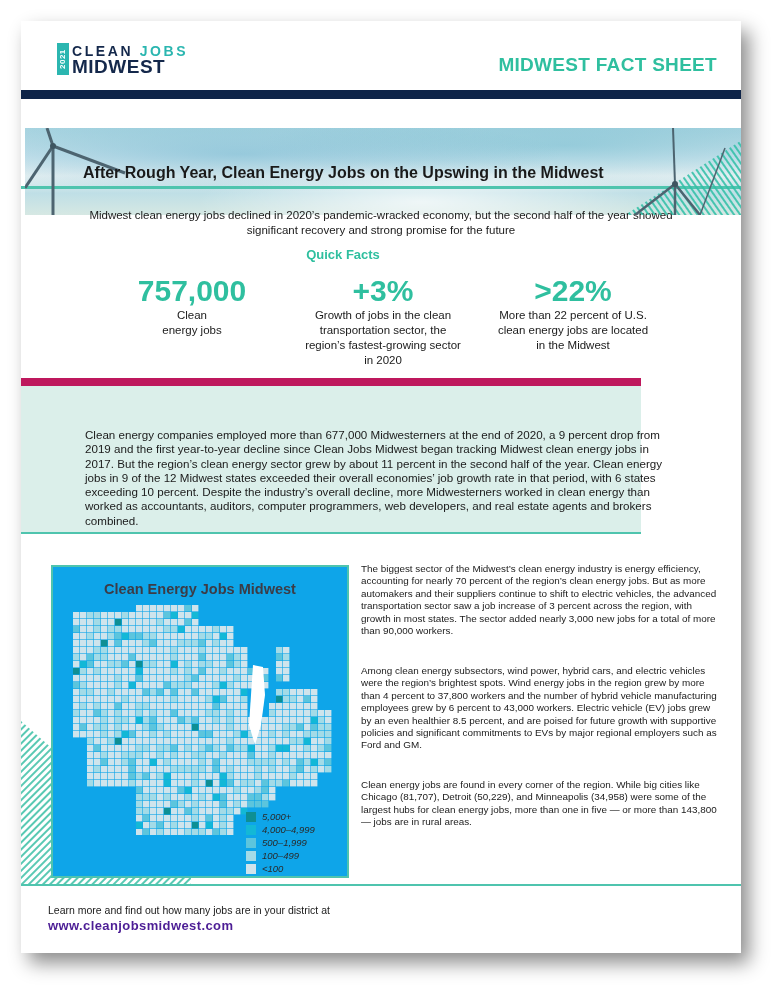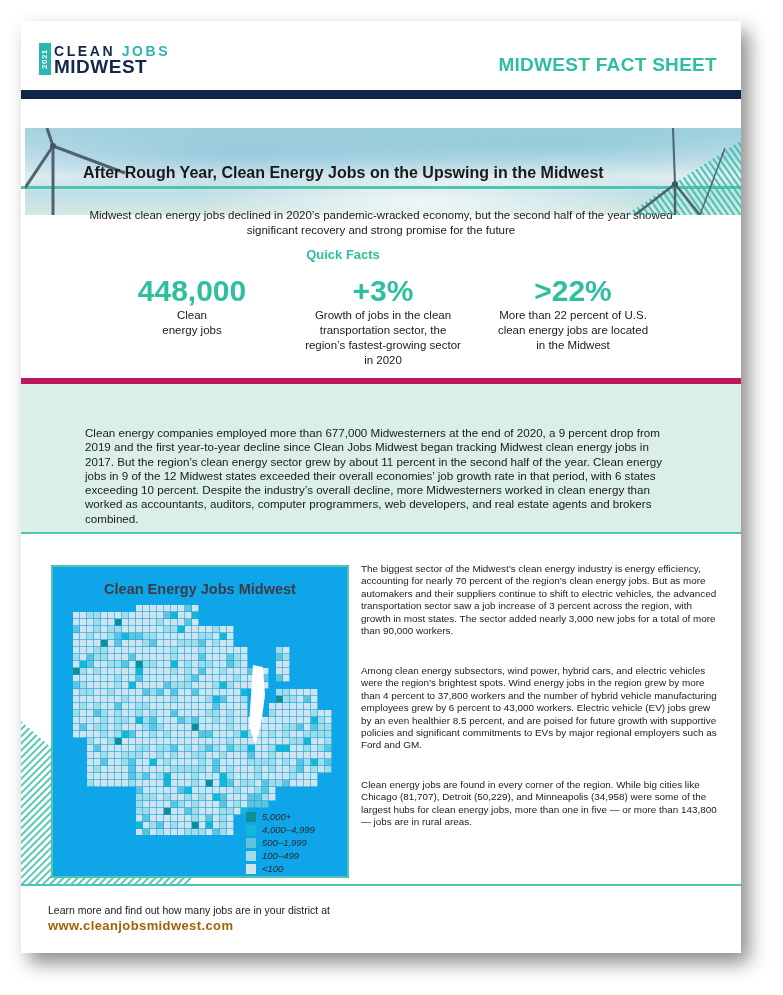--- a/index.html
+++ b/index.html
@@ -7,21 +7,21 @@
     width: 783px; height: 995px; background: #ffffff; position: relative; overflow: hidden;
     font-family: "Liberation Sans", sans-serif;
   }
   .page {
     position: absolute; left: 21px; top: 21px; width: 720px; height: 932px;
     background: #ffffff;
     box-shadow: 8px 10px 18px rgba(0,0,0,0.45);
     overflow: hidden;
   }
   
-  .logo { position: absolute; left: 18px; top: 22px; height: 32px; display: flex; align-items: center; }
+  .logo { position: absolute; left: 36px; top: 22px; height: 32px; display: flex; align-items: center; }
   .logo-year {
     width: 12px; height: 32px; background: #2bb6b0; color: #fff; font-size: 8px; font-weight: bold;
     writing-mode: vertical-rl; transform: rotate(180deg); text-align: center; line-height: 12px; letter-spacing: 0.5px;
   }
   .logo-text { margin-left: 3px; line-height: 15px; }
   .logo-line1 { font-size: 14px; font-weight: bold; letter-spacing: 2.6px; color: #14284b; }
   .logo-line1 .jobs { color: #2bb6b0; }
   .logo-line2 { font-size: 19px; font-weight: bold; letter-spacing: 0.5px; color: #14284b; }
   .fact-sheet-title {
     position: absolute; right: 24px; top: 33px; font-size: 19px; font-weight: bold; color: #2fbf9f; letter-spacing: 0.3px;
@@ -51,22 +51,22 @@
     position: absolute; left: 60px; top: 187px; width: 600px; text-align: center; font-size: 11.5px; line-height: 15px; color: #1a1a1a;
   }
   .quick-facts-heading {
     position: absolute; left: 0; width: 644px; top: 226px; text-align: center; font-size: 13px; font-weight: bold; color: #2fbf9f;
   }
   .fact { position: absolute; top: 253px; text-align: center; color: #1a1a1a; }
   .fact-value { font-size: 30px; font-weight: bold; color: #2fbf9f; line-height: 34px; }
   .fact-desc { font-size: 11.5px; line-height: 15px; }
   
   .summary-band {
-    position: absolute; left: 0; top: 357px; width: 720px; height: 156px; background: #dbefea;
-    border-top: 6px solid #be185d; border-bottom: 2px solid #4fc4ae; box-sizing: border-box;
+    position: absolute; left: 0; top: 357px; width: 620px; height: 156px; background: #dbefea;
+    border-top: 8px solid #be185d; border-bottom: 2px solid #4fc4ae; box-sizing: border-box;
   }
   .summary-text {
     position: absolute; left: 64px; top: 42px; width: 590px; font-size: 11.6px; line-height: 14.3px; color: #1a1a1a;
   }
   
   .hatch-lower { position: absolute; left: 0; top: 700px; width: 170px; height: 180px; }
   .map-box {
     position: absolute; left: 30px; top: 544px; width: 298px; height: 313px;
     border: 2px solid #4fc4ae; background: #0ea5e9; box-sizing: border-box;
   }
@@ -74,21 +74,21 @@
     position: absolute; left: 0; width: 294px; top: 14px; text-align: center; font-size: 14.5px; font-weight: bold; color: #3c3c46;
   }
   .map-svg { position: absolute; left: 20px; top: 38px; }
   .legend { position: absolute; left: 193px; top: 243px; }
   .legend-item { display: flex; align-items: center; height: 13px; margin-bottom: 0px; }
   .legend-swatch { width: 10px; height: 10px; margin-right: 6px; }
   .legend-label { font-size: 9.5px; color: #2a2a2a; font-style: italic; }
   .body-col { position: absolute; left: 340px; width: 362px; font-size: 9.9px; line-height: 12.4px; color: #1a1a1a; }
   .footer-divider { position: absolute; left: 0; top: 863px; width: 720px; height: 2px; background: #4fc4ae; }
   .footer-text { position: absolute; left: 27px; top: 883px; font-size: 10.5px; color: #1a1a1a; }
-  .footer-link { position: absolute; left: 27px; top: 897px; font-size: 13px; font-weight: bold; color: #a16207; letter-spacing: 0.4px; text-decoration: none; }
+  .footer-link { position: absolute; left: 27px; top: 897px; font-size: 13px; font-weight: bold; color: #4c1d95; letter-spacing: 0.4px; text-decoration: none; }
 </style>
 </head>
 <body>
 
 <div class="page">
 
   <div class="logo">
     <div class="logo-year">2021</div>
     <div class="logo-text">
       <div class="logo-line1"><span>CLEAN</span> <span class="jobs">JOBS</span></div>
@@ -123,21 +123,21 @@
       <circle cx="60" cy="56" r="3" fill="#3e5560"></circle>
     </svg>
     <div class="banner-title">After Rough Year, Clean Energy Jobs on the Upswing in the Midwest</div>
   </div>
   <div class="banner-bottom"></div>
 
   <div class="intro">Midwest clean energy jobs declined in 2020’s pandemic-wracked economy, but the second half of the year showed significant recovery and strong promise for the future</div>
   <div class="quick-facts-heading">Quick Facts</div>
 
   <div class="fact" style="left:96px;width:150px">
-    <div class="fact-value">448,000</div>
+    <div class="fact-value">757,000</div>
     <div class="fact-desc" style="padding:0 42px">Clean energy jobs</div>
   </div>
   <div class="fact" style="left:282px;width:160px">
     <div class="fact-value">+3%</div>
     <div class="fact-desc">Growth of jobs in the clean transportation sector, the region’s fastest-growing sector in 2020</div>
   </div>
   <div class="fact" style="left:472px;width:160px">
     <div class="fact-value">&gt;22%</div>
     <div class="fact-desc">More than 22 percent of U.S. clean energy jobs are located in the Midwest</div>
   </div>

